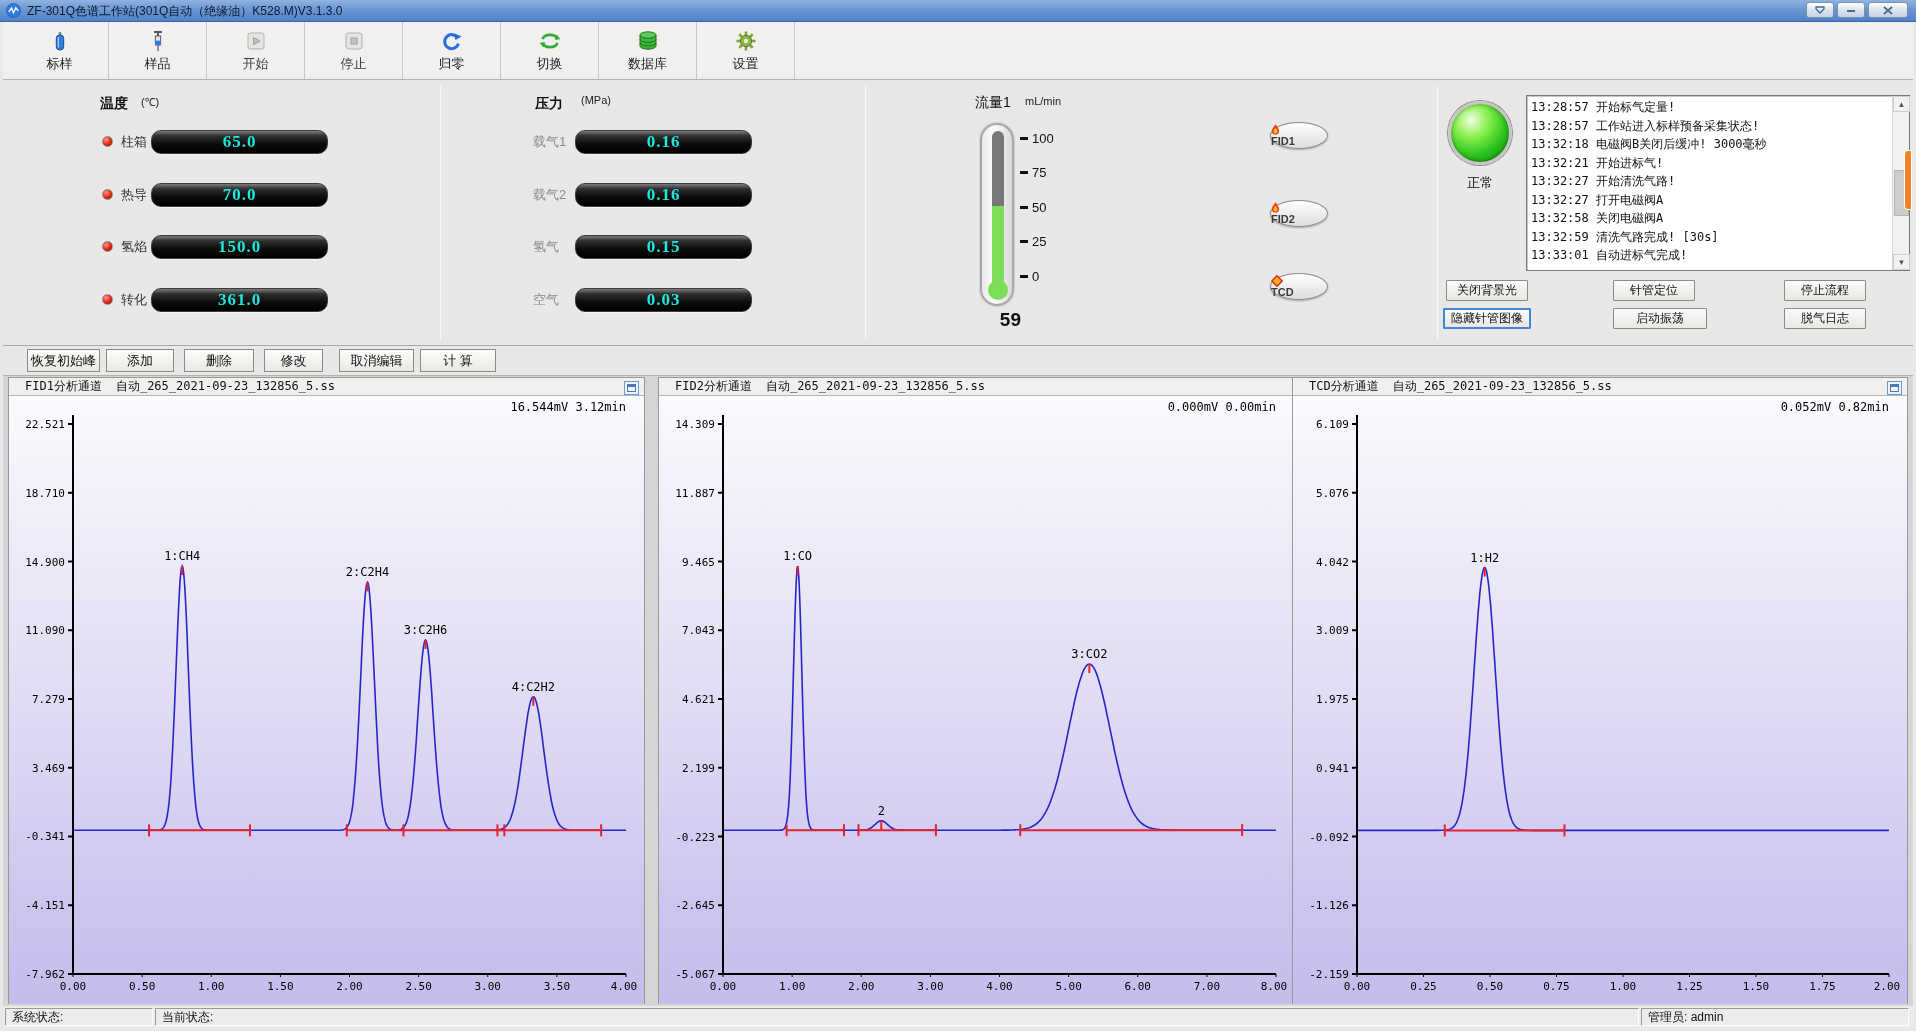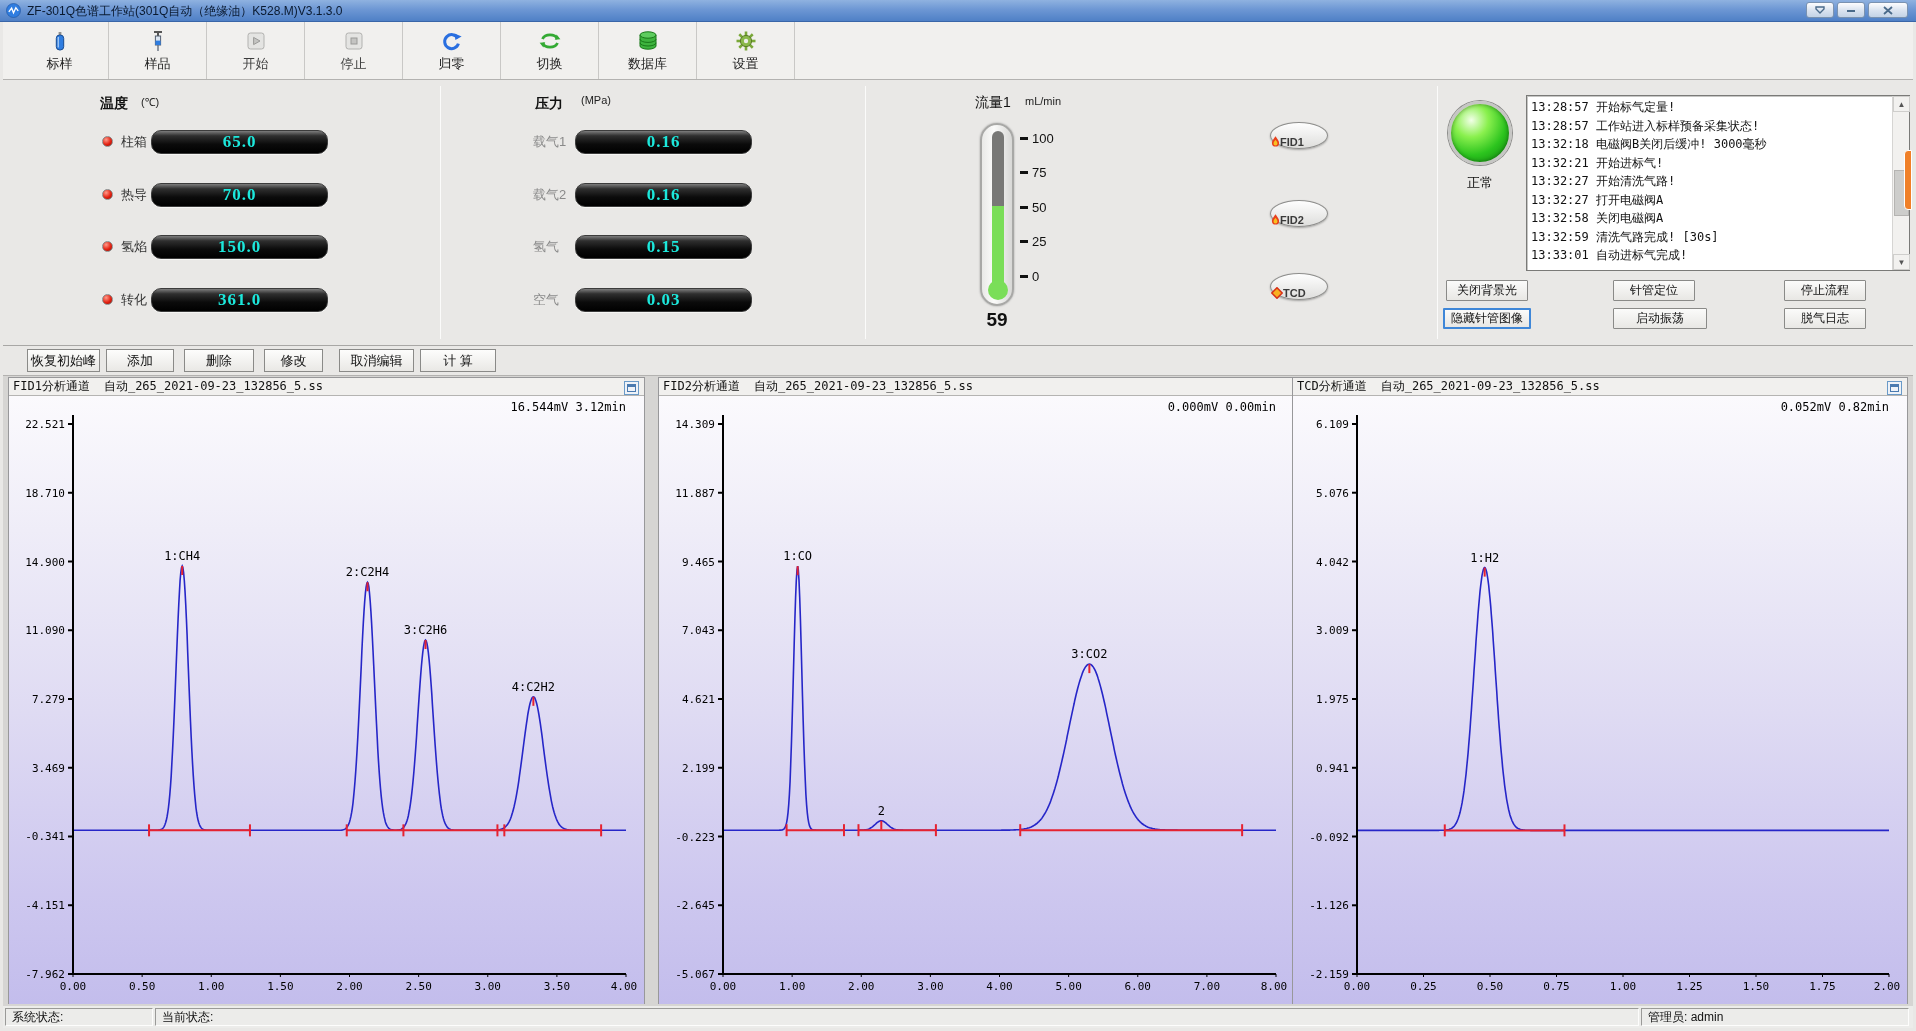--- a/index.html
+++ b/index.html
@@ -45,27 +45,27 @@
 
   
   .thermo{position:absolute;left:977px;top:43px;width:34px;height:183px;border:2px solid #a8a8a6;
     border-radius:17px;background:linear-gradient(90deg,#e9e9e7,#fbfbfa 40%,#d8d8d6);box-shadow:0 0 2px #999;}
   .thermo-tube{position:absolute;left:10px;top:6px;width:12px;height:164px;border-radius:6px;background:#787876;}
   .thermo-fill{position:absolute;left:10px;width:12px;background:#7ade58;}
   .thermo-bulb{position:absolute;left:6px;top:155px;width:20px;height:20px;border-radius:50%;background:#7ade58;}
   .flow-tick{position:absolute;left:1017px;height:12px;display:flex;align-items:center;gap:4px;}
   .flow-tick .dash{width:8px;height:3px;background:#111;}
   .flow-tick .tl{font-size:13px;color:#111;}
-  .flow-value{position:absolute;left:970px;top:229px;width:48px;text-align:center;
+  .flow-value{position:absolute;left:970px;top:229px;width:48px;text-align:right;
     font-size:19px;font-weight:bold;color:#111;}
 
   
   .det{position:absolute;left:1267px;width:58px;height:27px;border:1px solid #8e8e8c;border-radius:50%;
     background:linear-gradient(180deg,#fefefe,#dededc);box-shadow:0 1px 2px rgba(0,0,0,.3);
-    display:flex;flex-direction:row;align-items:flex-end;justify-content:flex-start;padding-top:1px;}
+    display:flex;flex-direction:column;align-items:flex-start;justify-content:flex-start;padding-top:1px;}
   .det .dlabel{font-size:11px;font-weight:bold;color:#3a3a3a;line-height:11px;}
 
   
   .bigled{position:absolute;left:1445px;top:21px;width:64px;height:64px;border-radius:50%;
     border:3px solid #c6c6c4;box-shadow:0 0 0 1px #8a8a88, inset 0 0 4px rgba(0,0,0,.4);
     background:radial-gradient(circle at 35% 28%,#f2ffe8 0%,#8af04e 30%,#2cc41e 62%,#0c7e0c 100%);}
   .bigled-label{position:absolute;left:1449px;top:94px;width:56px;text-align:center;font-size:13px;color:#111;}
   .logbox{position:absolute;left:1523px;top:15px;width:384px;height:176px;background:#fff;
     border:1px solid #7a7a78;box-shadow:inset 1px 1px 0 #c6c6c4;}
   .loglines{position:absolute;left:4px;top:2px;right:20px;bottom:2px;overflow:hidden;
@@ -84,21 +84,21 @@
   .editbar{position:absolute;left:3px;top:346px;width:1910px;height:30px;background:#e9e8e6;
     border-bottom:1px solid #b3b2b0;}
   .ebtn{position:absolute;top:3px;height:23px;background:linear-gradient(180deg,#fdfdfc,#e9e8e5);
     border:1px solid #8a8a88;font-size:13px;color:#111;text-align:center;line-height:21px;margin-left:8px;}
 
   
   .charts{position:absolute;left:3px;top:376px;width:1910px;height:630px;background:#d6d5d3;}
   .chart{position:absolute;top:1px;height:627px;border:1px solid #98989a;background:#f1f0ee;
     display:flex;flex-direction:column;}
   .chart-head{height:21px;background:#f1f0ee;border-bottom:1px solid #b5b4b2;position:relative;
-    display:flex;align-items:center;gap:14px;padding-left:4px;
+    display:flex;align-items:center;gap:14px;padding-left:16px;
     font-family:"DejaVu Sans Mono",monospace;font-size:12px;color:#111;}
   .maxicon{position:absolute;right:5px;top:3px;width:15px;height:14px;border:1px solid #6a9ac8;background:#eef2f8;}
   .maxicon::after{content:"";position:absolute;left:2px;top:2px;right:2px;bottom:2px;border:1px solid #4a7ab0;
     border-top-width:3px;}
   .chart-plot{flex:1;position:relative;
     background:linear-gradient(180deg,#fbfafd 0%,#efedf8 22%,#dfdbf3 52%,#cdc7ef 82%,#c3bdec 100%);}
 
   
   .statusbar{position:absolute;left:3px;top:1006px;width:1910px;height:22px;background:#ececea;}
   .sb-sec{position:absolute;top:2px;height:18px;border:1px solid;border-color:#9a9a98 #fdfdfc #fdfdfc #9a9a98;

